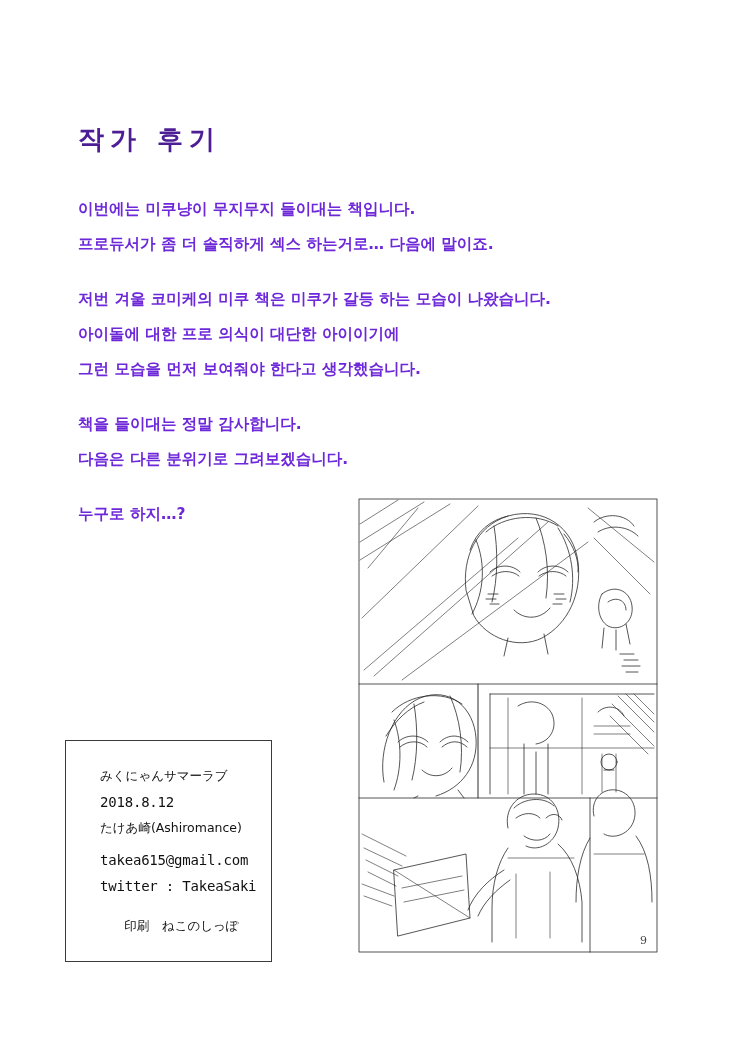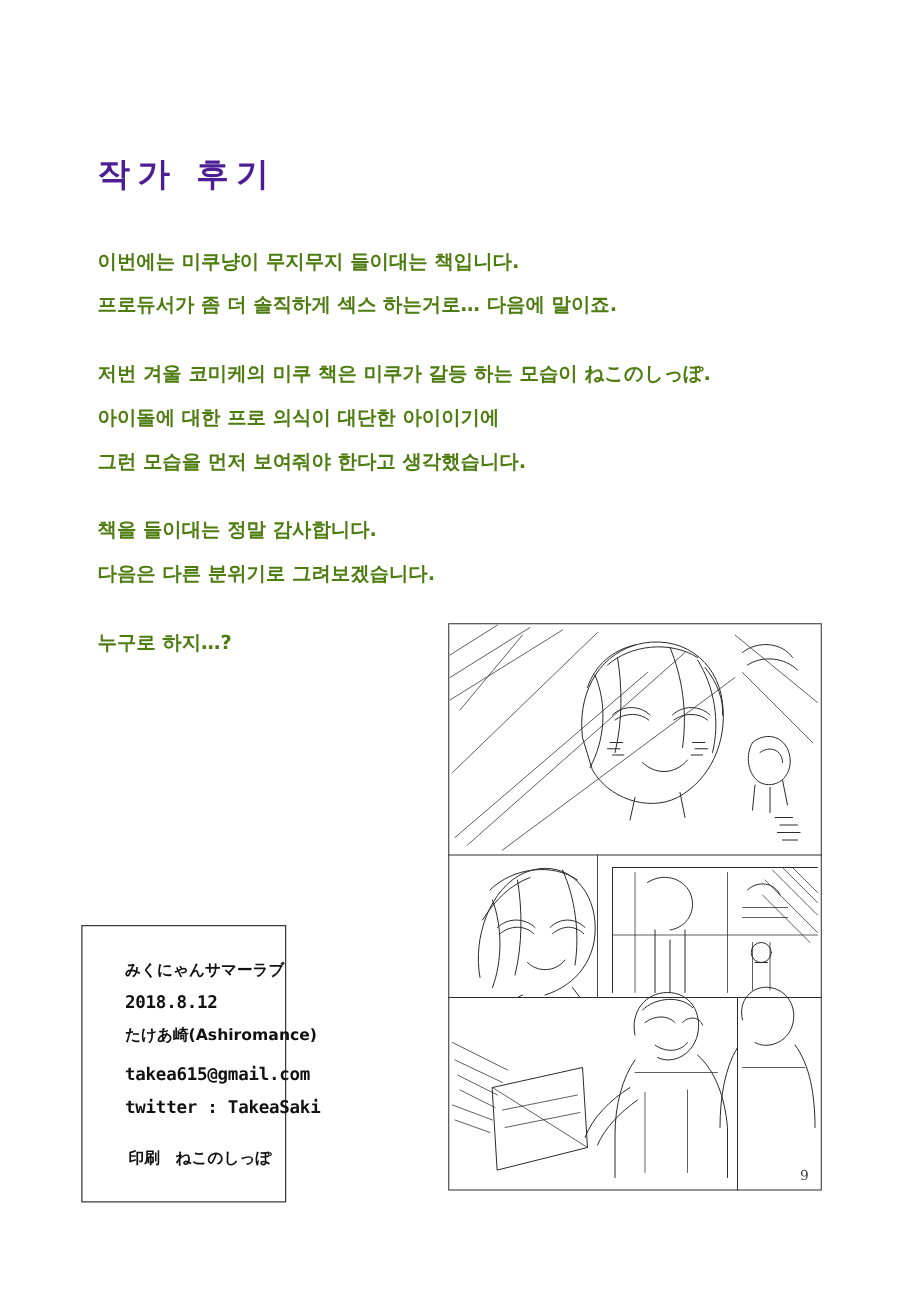--- a/index.html
+++ b/index.html
@@ -35,43 +35,42 @@
   }
 
   
   .afterword-body {
     position: absolute;
     left: 78px;
     top: 192px;
     width: 540px;
     font-size: 15.5px;
     line-height: 35px;
-    color: #4d7c0f;
+    color: #6d28d9;
     font-weight: 600;
   }
   .afterword-body p {
     margin: 0;
   }
   .afterword-body .para-gap {
     height: 20px;
   }
   .afterword-body .line {
     white-space: nowrap;
   }
 
   
   .colophon {
     position: absolute;
     left: 65px;
     top: 740px;
-    width: 164px;
+    width: 207px;
     height: 222px;
     border: 1px solid #3a3a3a;
     box-sizing: border-box;
-    font-weight: bold;
   }
   .colophon-inner {
     position: absolute;
     left: 34px;
     top: 22px;
     right: 8px;
   }
   .colophon-line {
     font-size: 12.5px;
     line-height: 26px;
@@ -118,21 +117,21 @@
 <body>
 
 <div class="page">
 
   <div class="afterword-title">작가 후기</div>
 
   <div class="afterword-body">
     <p class="line">이번에는 미쿠냥이 무지무지 들이대는  책입니다.</p>
     <p class="line">프로듀서가 좀 더 솔직하게 섹스 하는거로… 다음에 말이죠.</p>
     <div class="para-gap"></div>
-    <p class="line">저번 겨울 코미케의 미쿠 책은 미쿠가 갈등 하는 모습이 ねこのしっぽ.</p>
+    <p class="line">저번 겨울 코미케의 미쿠 책은 미쿠가 갈등 하는 모습이 나왔습니다.</p>
     <p class="line">아이돌에 대한 프로 의식이 대단한 아이이기에</p>
     <p class="line">그런 모습을 먼저 보여줘야 한다고 생각했습니다.</p>
     <div class="para-gap"></div>
     <p class="line">책을 들이대는 정말 감사합니다.</p>
     <p class="line">다음은 다른 분위기로 그려보겠습니다.</p>
     <div class="para-gap"></div>
     <p class="line">누구로 하지…?</p>
   </div>
 
   <div class="colophon">

